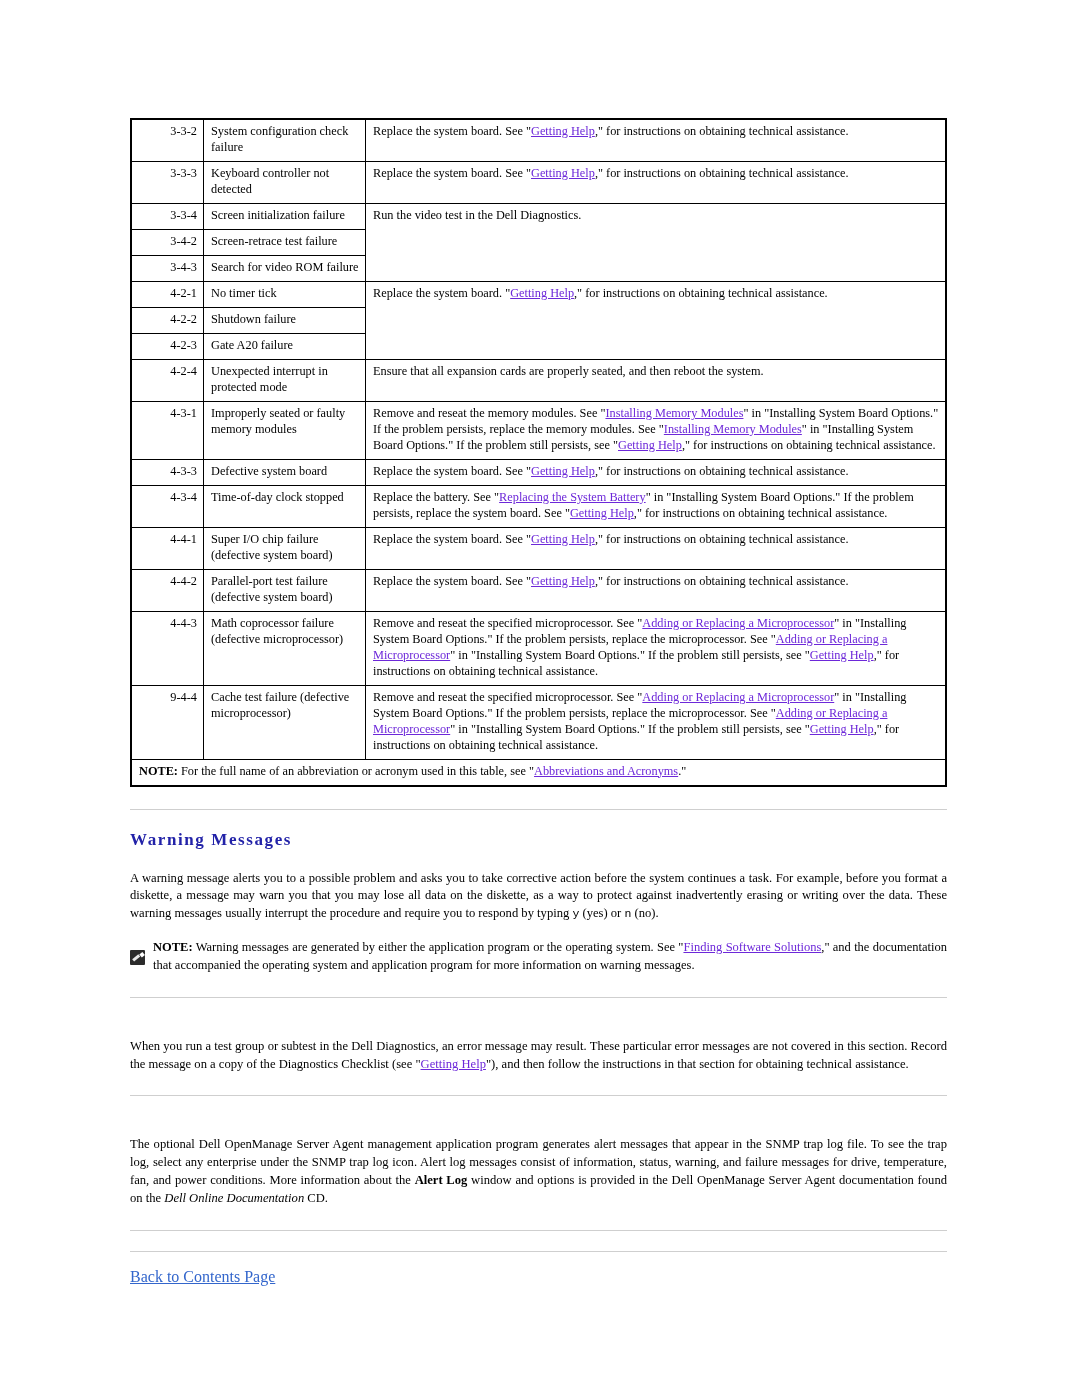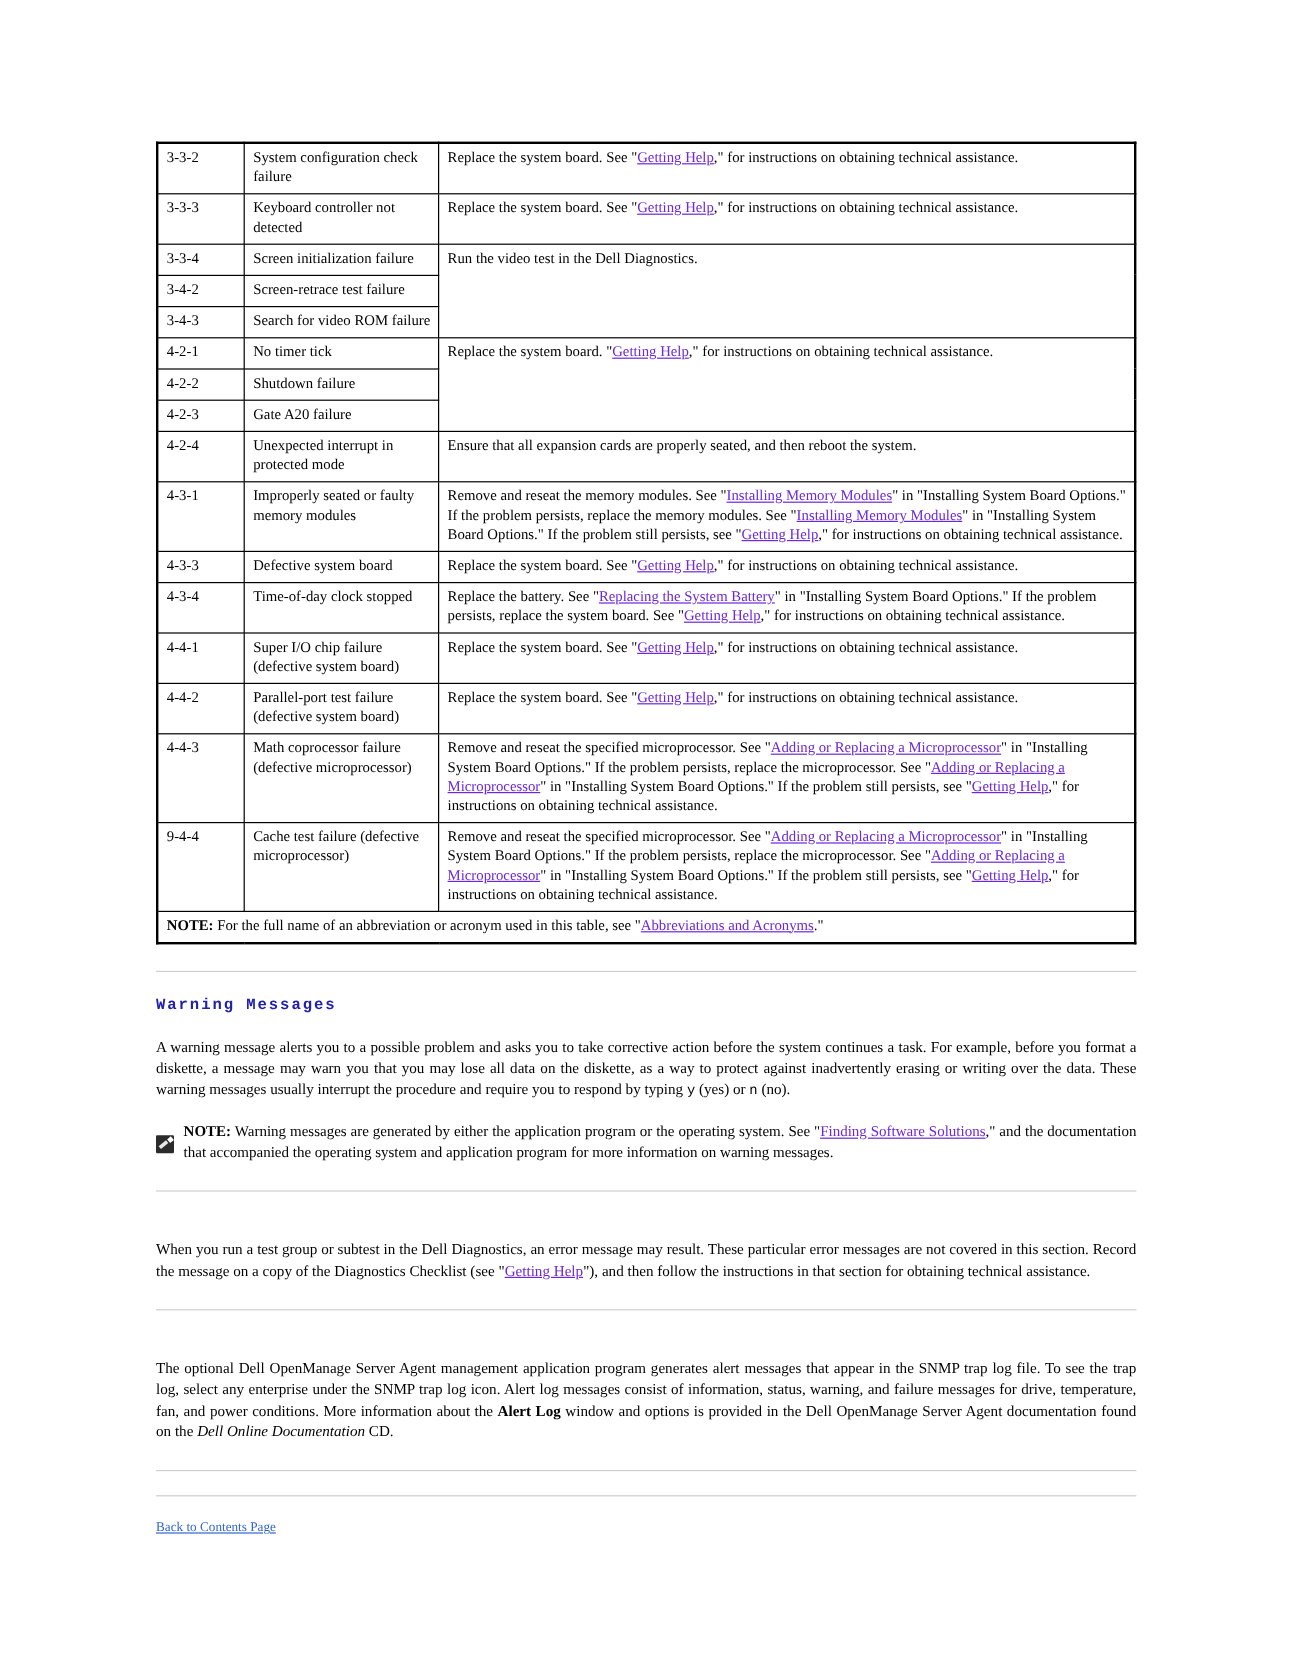--- a/index.html
+++ b/index.html
@@ -29,21 +29,21 @@
     table-layout: fixed;
     border: 2px solid #000;
   }
   table.beep-table td {
     border: 1px solid #000;
     padding: 4px 6px 5px 7px;
     font-size: 12.3px;
     line-height: 1.30;
     vertical-align: top;
   }
-  td.col-code { width: 58px; }
+  td.col-code { width: 58px; text-align: right; }
   td.col-cause { width: 148px; }
   td.col-action { width: auto; }
 
   td.note-cell {
     border-top: 2px solid #000;
     font-size: 12.1px;
     padding: 5px 7px 6px 7px;
   }
   .note-label {
     font-weight: bold;
@@ -61,23 +61,23 @@
   
   hr.sep {
     border: 0;
     border-top: 1px solid #cfcfcf;
     margin: 0;
     height: 0;
     width: 817px;
   }
 
   h2.section-head {
-    font-family: Liberation Mono, monospace;
+    font-family: Liberation Serif, serif;
     color: #2222A8;
-    font-size: 13px;
+    font-size: 17px;
     font-weight: bold;
     letter-spacing: 1.6px;
     margin: 0;
     padding: 0;
   }
 
   p.body-text {
     font-size: 12.6px;
     line-height: 1.42;
     margin: 0;
@@ -129,21 +129,21 @@
     font-size: 12.5px;
     line-height: 1.42;
     text-align: justify;
   }
 
   .spacer-22 { height: 22px; }
   .spacer-16 { height: 16px; }
   .spacer-20 { height: 20px; }
 
   .footer-link {
-    font-size: 11px;
+    font-size: 16px;
   }
   em { font-style: italic; }
   b { font-weight: bold; }
 </style>
 </head>
 <body>
 
 <div class="page">
 
   

